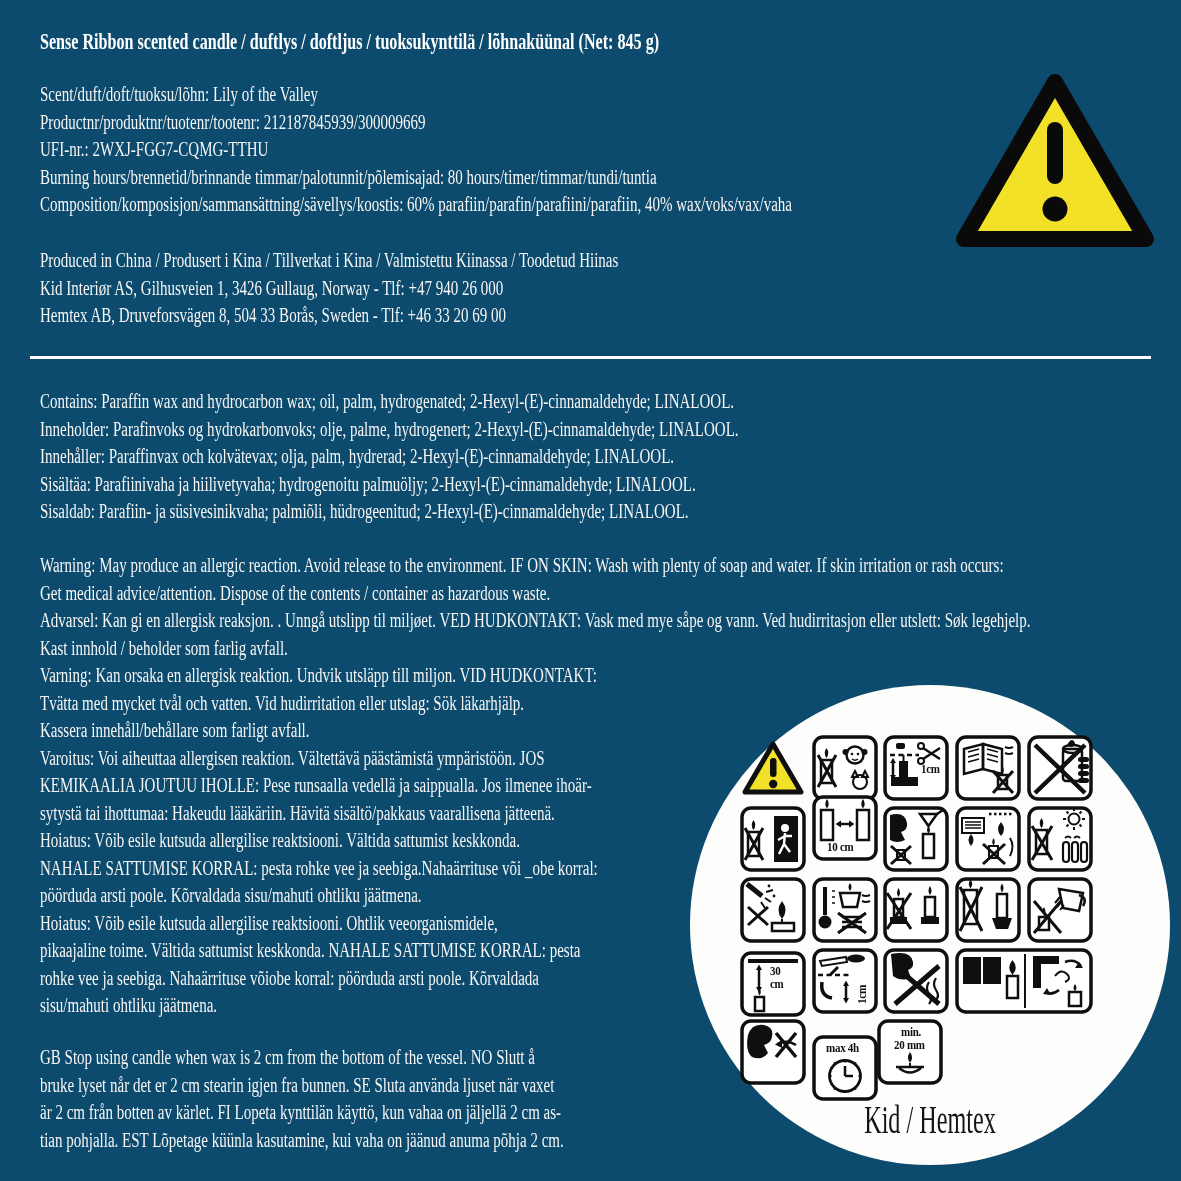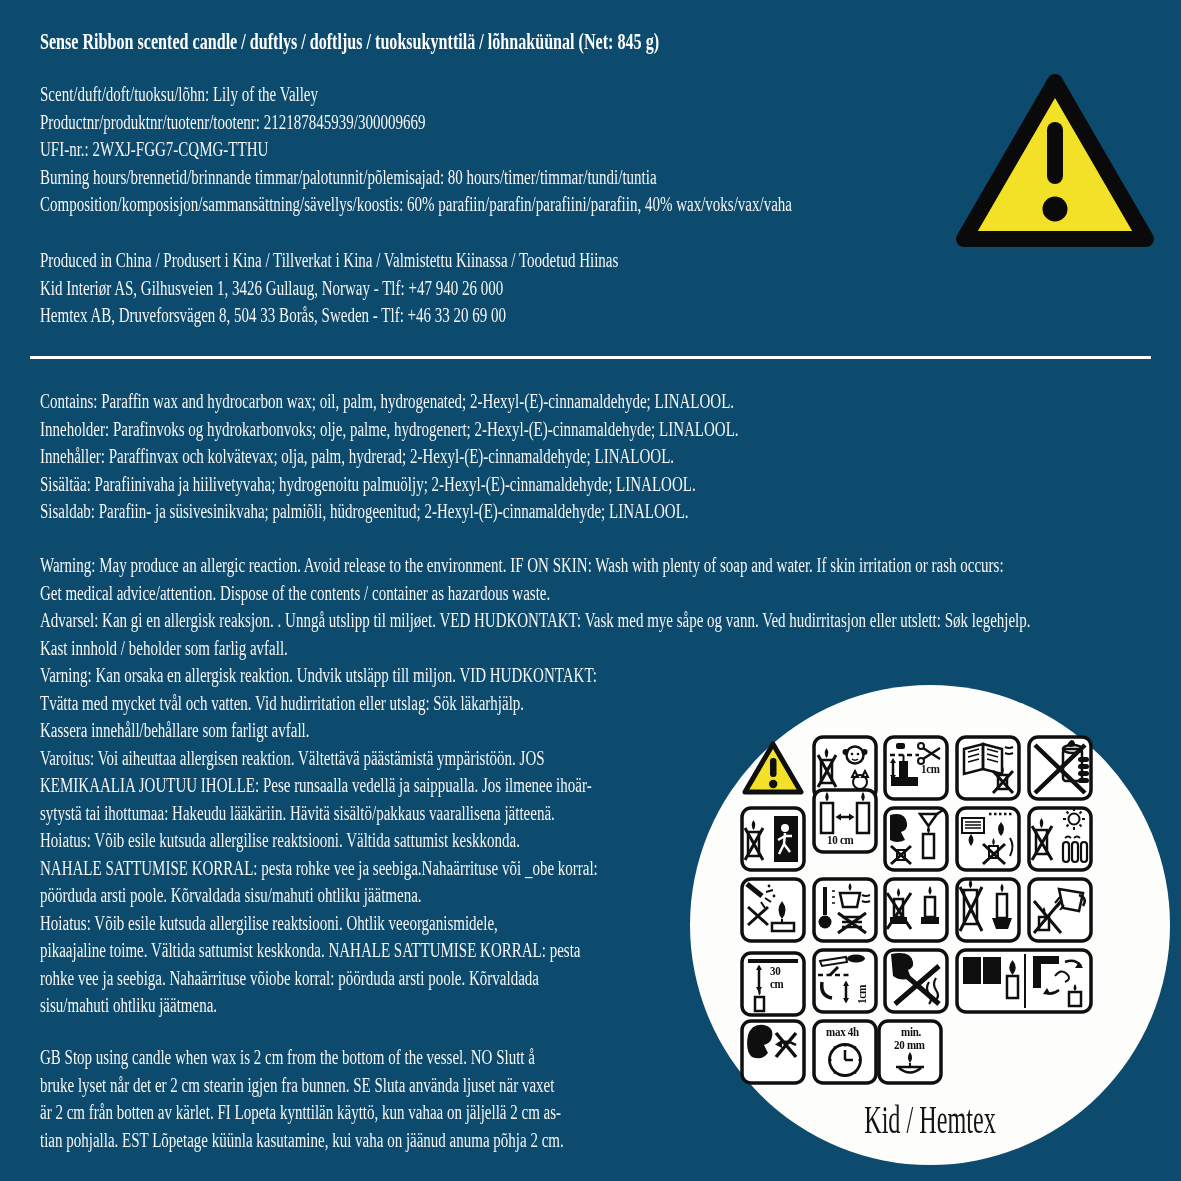--- a/index.html
+++ b/index.html
@@ -173,21 +173,21 @@
         <rect x="2" y="2" width="62" height="62" rx="9" fill="#fff" stroke-width="3.5"></rect>
         <rect x="8" y="26" width="11" height="24" stroke-width="2.5"></rect>
         <path d="M13.5,14 Q17,19 13.5,24 Q10,19 13.5,14" fill="#0f0f0f" stroke="none"></path>
         <path d="M5 22 L23 54 M23 22 L5 54" stroke-width="3"></path>
         <rect x="34" y="10" width="24" height="46" fill="#0f0f0f" stroke="none"></rect>
         <circle cx="45" cy="22" r="4" fill="#fff" stroke="none"></circle>
         <path d="M45 27 L44 38 M44 38 L39 48 M44 38 L50 46 M45 30 L38 34 M45 30 L52 30" stroke="#fff" stroke-width="2.5"></path>
       </svg>
     </div>
 
-    <div class="tile" style="left:122px;top:103px">
+    <div class="tile" style="left:122px;top:110px">
       <svg width="66" height="66" viewBox="0 0 66 66" fill="none" stroke="#0f0f0f">
         <rect x="2" y="2" width="62" height="62" rx="9" fill="#fff" stroke-width="3.5"></rect>
         <rect x="9" y="15" width="12" height="30" stroke-width="2.5"></rect>
         <rect x="45" y="15" width="12" height="30" stroke-width="2.5"></rect>
         <path d="M15,4 Q18.5,9 15,13.5 Q11.5,9 15,4" fill="#0f0f0f" stroke="none"></path>
         <path d="M51,4 Q54.5,9 51,13.5 Q47.5,9 51,4" fill="#0f0f0f" stroke="none"></path>
         <path d="M27 29 H39" stroke-width="2.5"></path>
         <polygon points="29,25.5 29,32.5 23.5,29" fill="#0f0f0f" stroke="none"></polygon>
         <polygon points="37,25.5 37,32.5 42.5,29" fill="#0f0f0f" stroke="none"></polygon>
       </svg>
@@ -363,21 +363,21 @@
     <div class="tile" style="left:50px;top:334px">
       <svg width="66" height="66" viewBox="0 0 66 66" fill="none" stroke="#0f0f0f">
         <rect x="2" y="2" width="62" height="62" rx="9" fill="#fff" stroke-width="3.5"></rect>
         <path d="M8 16 Q12 4 24 6 Q34 8 32 18 Q31 24 24 26 L28 34 Q22 42 12 38 Q5 32 8 16" fill="#0f0f0f" stroke="none"></path>
         <path d="M56 26 Q46 20 38 25" stroke-width="2.5"></path>
         <polygon points="42,21 42,29 35,25.5" fill="#0f0f0f" stroke="none"></polygon>
         <path d="M36 14 L56 38 M56 14 L36 38" stroke-width="3.5"></path>
       </svg>
     </div>
 
-    <div class="tile" style="left:122px;top:334px">
+    <div class="tile" style="left:122px;top:350px">
       <svg width="66" height="66" viewBox="0 0 66 66" fill="none" stroke="#0f0f0f">
         <rect x="2" y="2" width="62" height="62" rx="9" fill="#fff" stroke-width="3.5"></rect>
         <circle cx="33" cy="41" r="15.5" stroke-width="2.8"></circle>
         <path d="M33 27.5 V25 M33 55 V57.5 M46.5 41 H49 M17 41 H19.5 M42.5 29.5 L44 27.5 M23.5 52.5 L22 54.5 M42.5 52.5 L44 54.5 M23.5 29.5 L22 27.5" stroke-width="1.8"></path>
         <path d="M33 41 V31 M33 41 H41" stroke-width="2.5"></path>
       </svg>
       <span class="pictolabel" style="left:14px;top:7px">max 4h</span>
     </div>
 
     <div class="tile" style="left:187px;top:334px">

